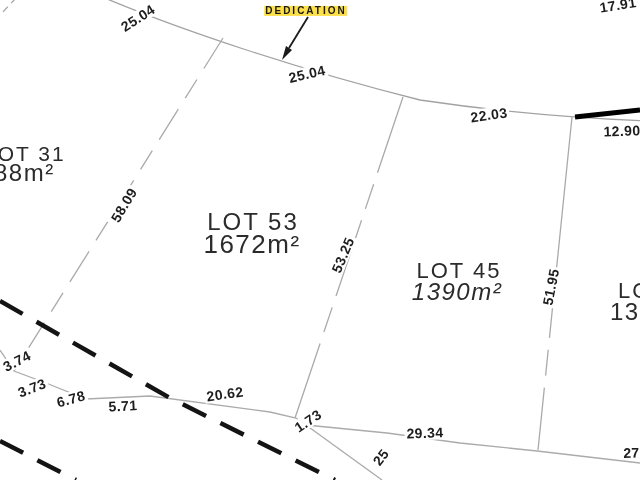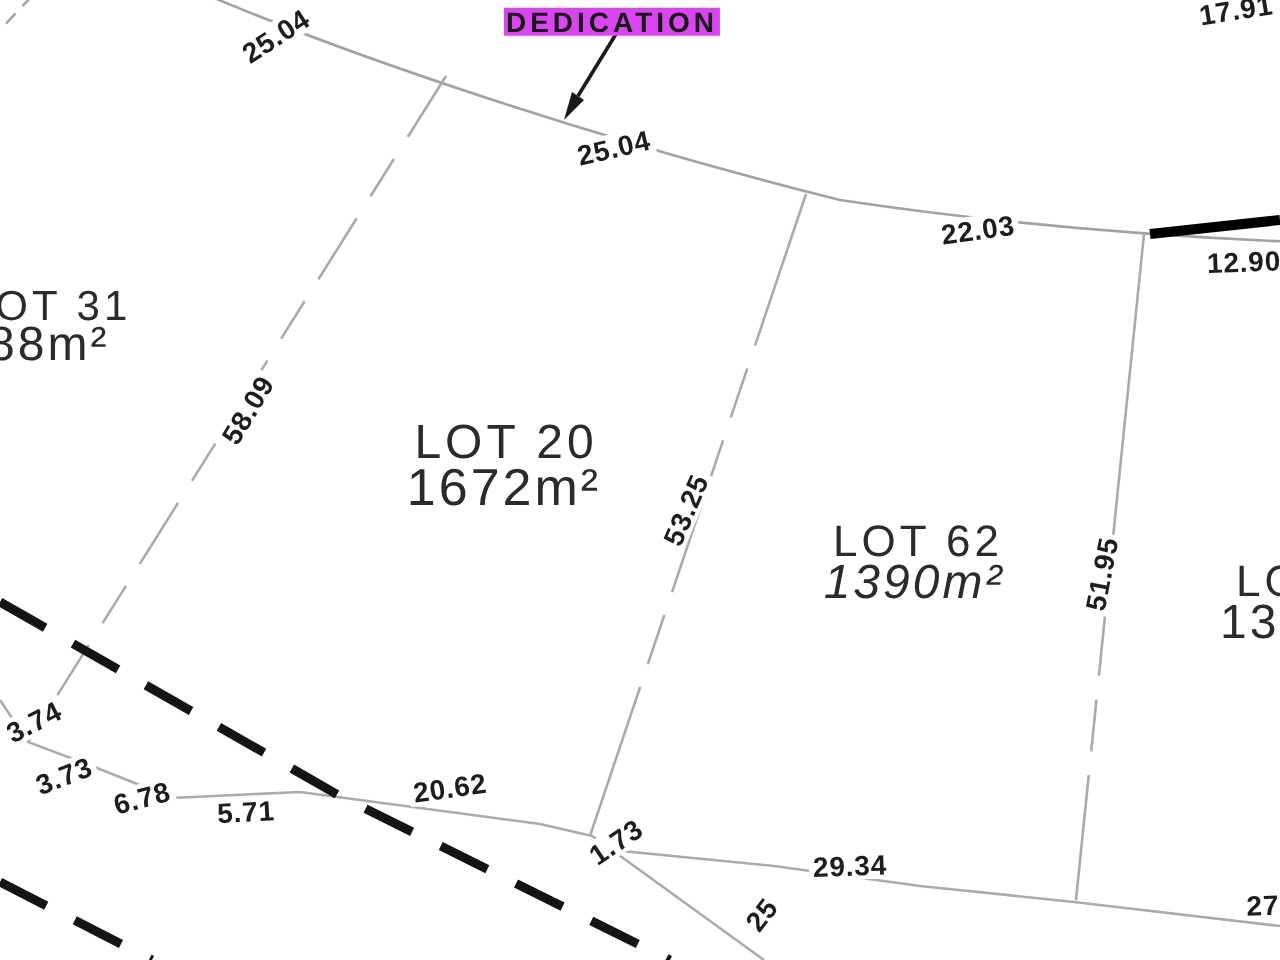--- a/index.html
+++ b/index.html
@@ -12,22 +12,22 @@
     position:absolute;white-space:nowrap;
     transform:translate(-50%,-50%) rotate(var(--r,0deg));
     line-height:1.02;
   }
   .lbl.tl{transform:rotate(var(--r,0deg));transform-origin:0 0;}
   .dim{
     font-size:14px;font-weight:bold;color:#1d1d1d;
     letter-spacing:.4px;background:#ffffff;padding:0 2px;
   }
   .ded{
-    font-size:14px;font-weight:bold;color:#181818;letter-spacing:2px;
-    background:#d946ef;padding:0 1px;
+    font-size:10px;font-weight:bold;color:#181818;letter-spacing:2px;
+    background:#fde047;padding:0 1px;
   }
   .lotname{color:#2b2b2b;letter-spacing:2px;background:transparent;}
   .lotarea{color:#2b2b2b;letter-spacing:1.5px;background:transparent;}
 </style>
 </head>
 <body>
 
 <div id="plat">
 
   <svg id="lines" width="640" height="480" viewBox="0 0 640 480">
@@ -74,22 +74,22 @@
   <div class="lbl dim" style="left:123px;top:406px;--r:-3deg;">5.71</div>
   <div class="lbl dim" style="left:225px;top:394px;--r:-8deg;">20.62</div>
   <div class="lbl dim" style="left:308px;top:421px;--r:-34deg;">1.73</div>
   <div class="lbl dim" style="left:425px;top:433px;--r:-2deg;">29.34</div>
   <div class="lbl dim tl" style="left:621px;top:446px;--r:-2deg;">27</div>
   <div class="lbl dim tl" style="left:369px;top:461px;--r:-52deg;">25</div>
 
   <div class="lbl lotname tl" style="left:-16px;top:143px;font-size:21px;">LOT 31</div>
   <div class="lbl lotarea tl" style="left:-6px;top:161px;font-size:24px;">88m²</div>
 
-  <div class="lbl lotname" style="left:253px;top:222px;font-size:24px;">LOT 20</div>
+  <div class="lbl lotname" style="left:253px;top:222px;font-size:24px;">LOT 53</div>
   <div class="lbl lotarea" style="left:252px;top:244px;font-size:26px;">1672m²</div>
 
-  <div class="lbl lotname" style="left:459px;top:271px;font-size:22px;">LOT 62</div>
+  <div class="lbl lotname" style="left:459px;top:271px;font-size:22px;">LOT 45</div>
   <div class="lbl lotarea" style="left:457px;top:292px;font-size:24px;font-style:italic;">1390m²</div>
 
   <div class="lbl lotname tl" style="left:618px;top:280px;font-size:22px;">LOT 34</div>
   <div class="lbl lotarea tl" style="left:610px;top:300px;font-size:24px;">130</div>
 
 </div>
 
 </body></html>

